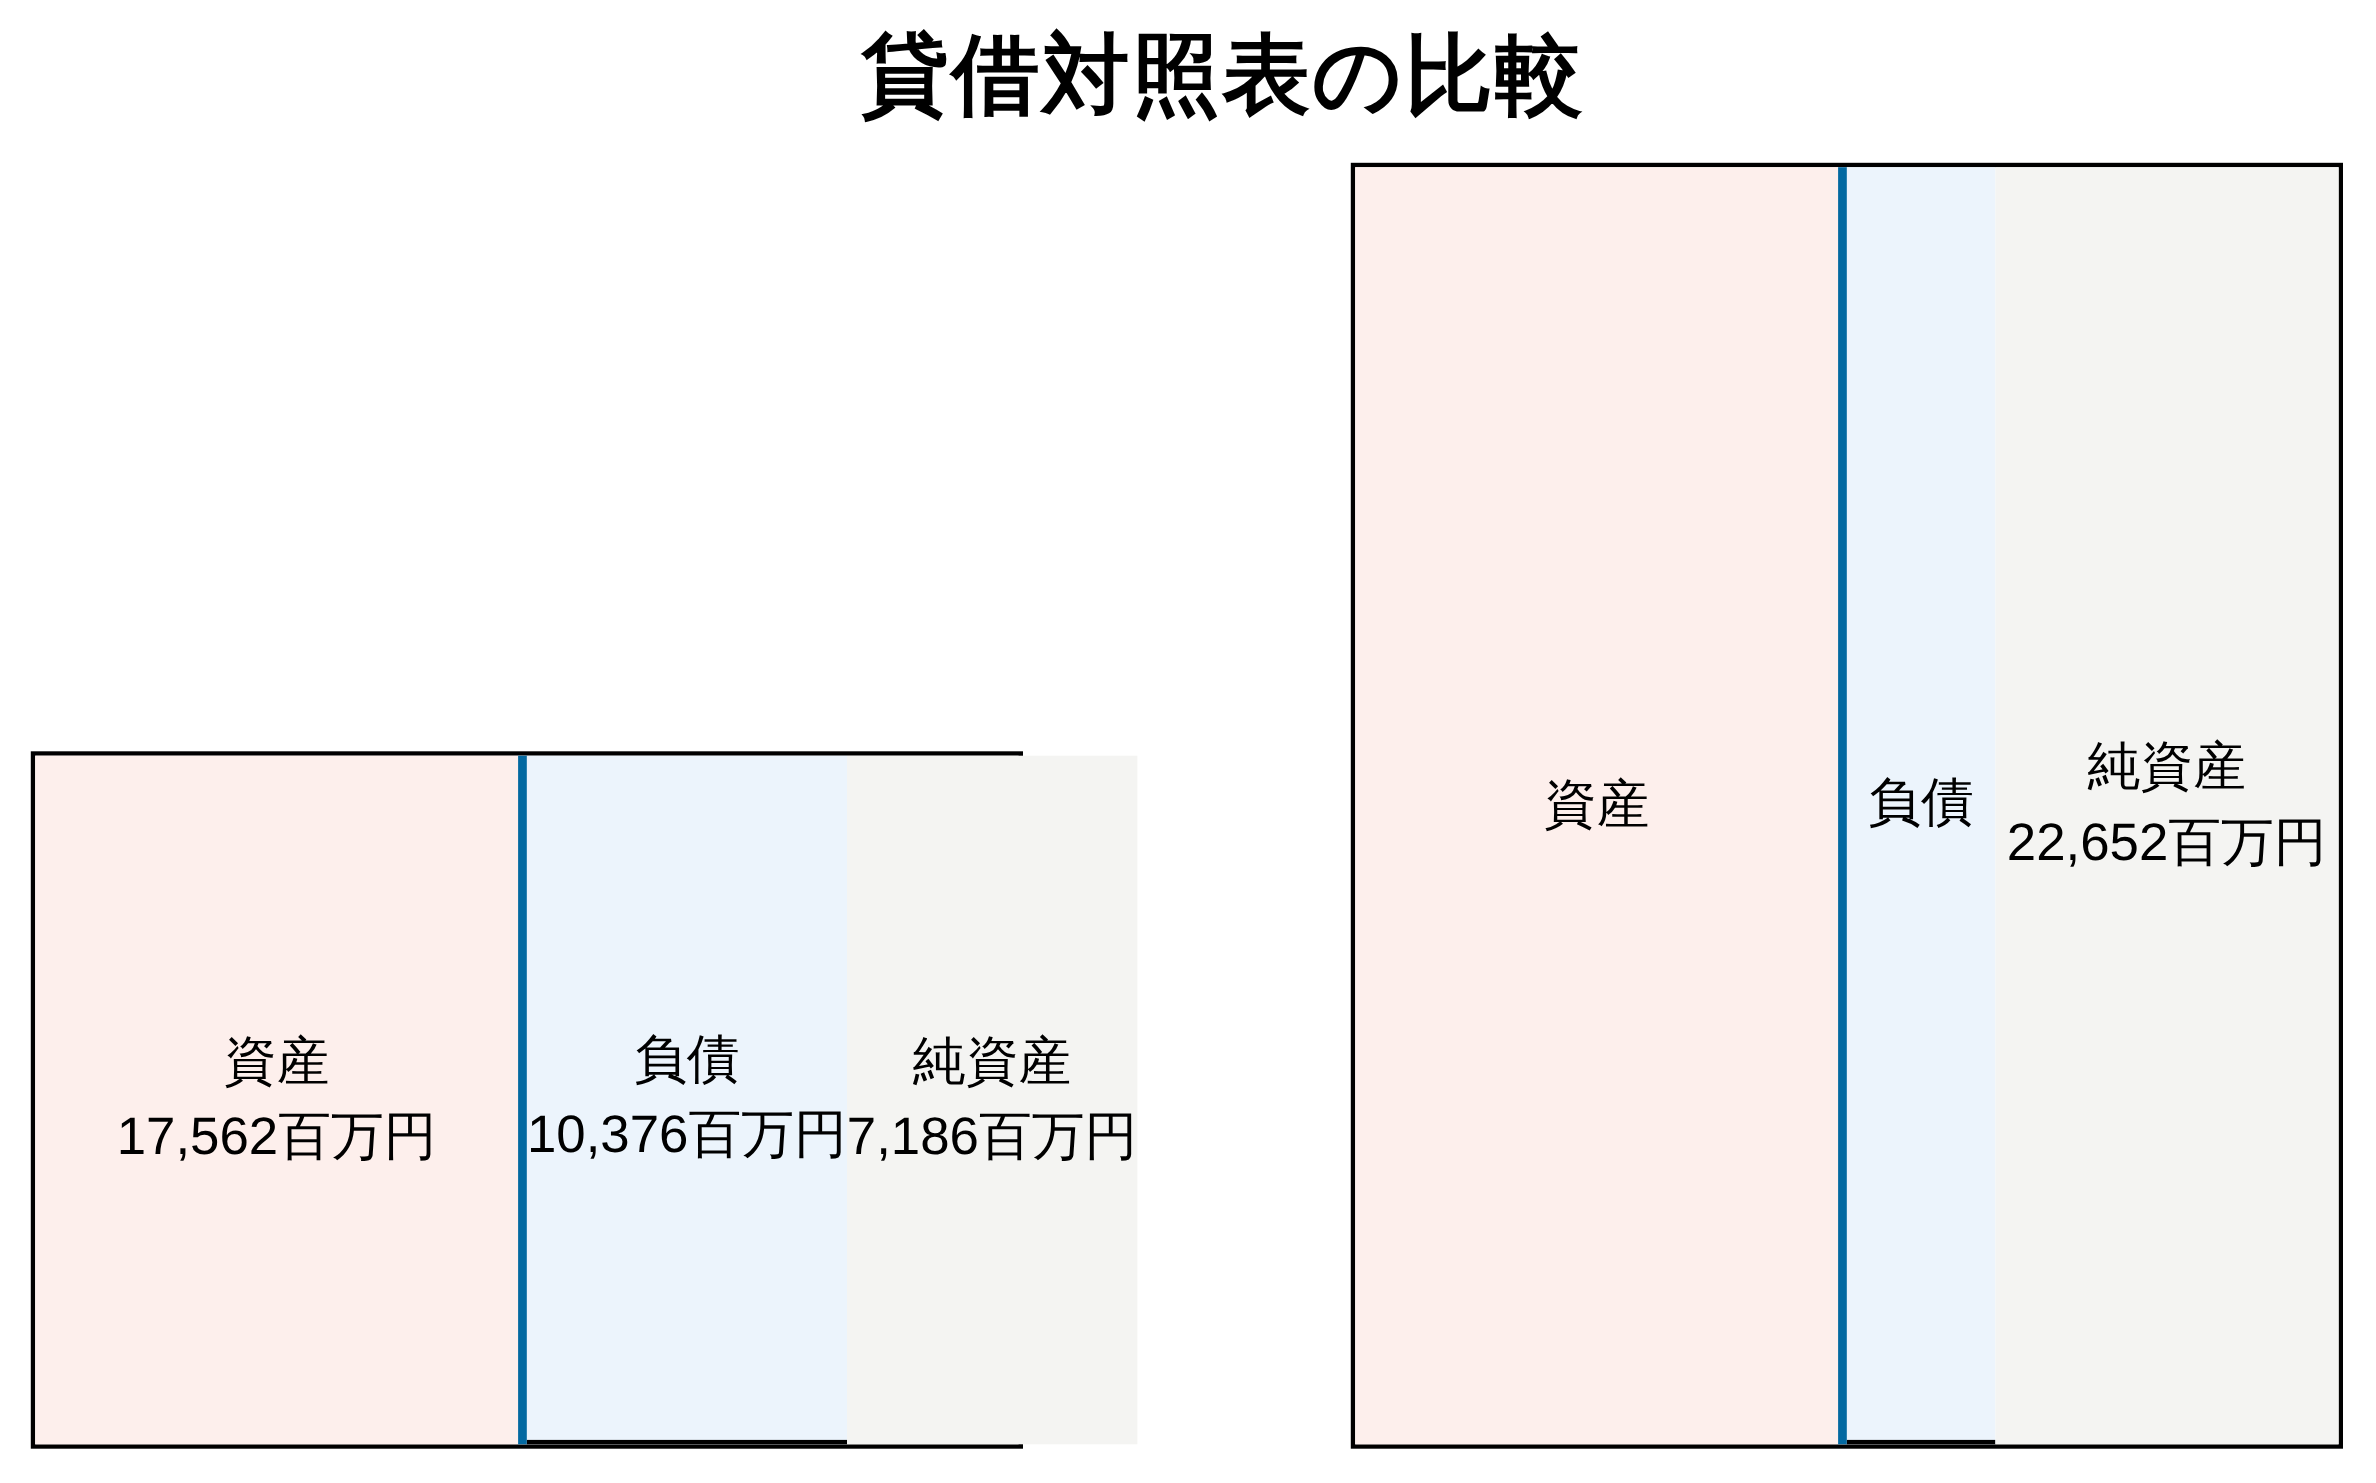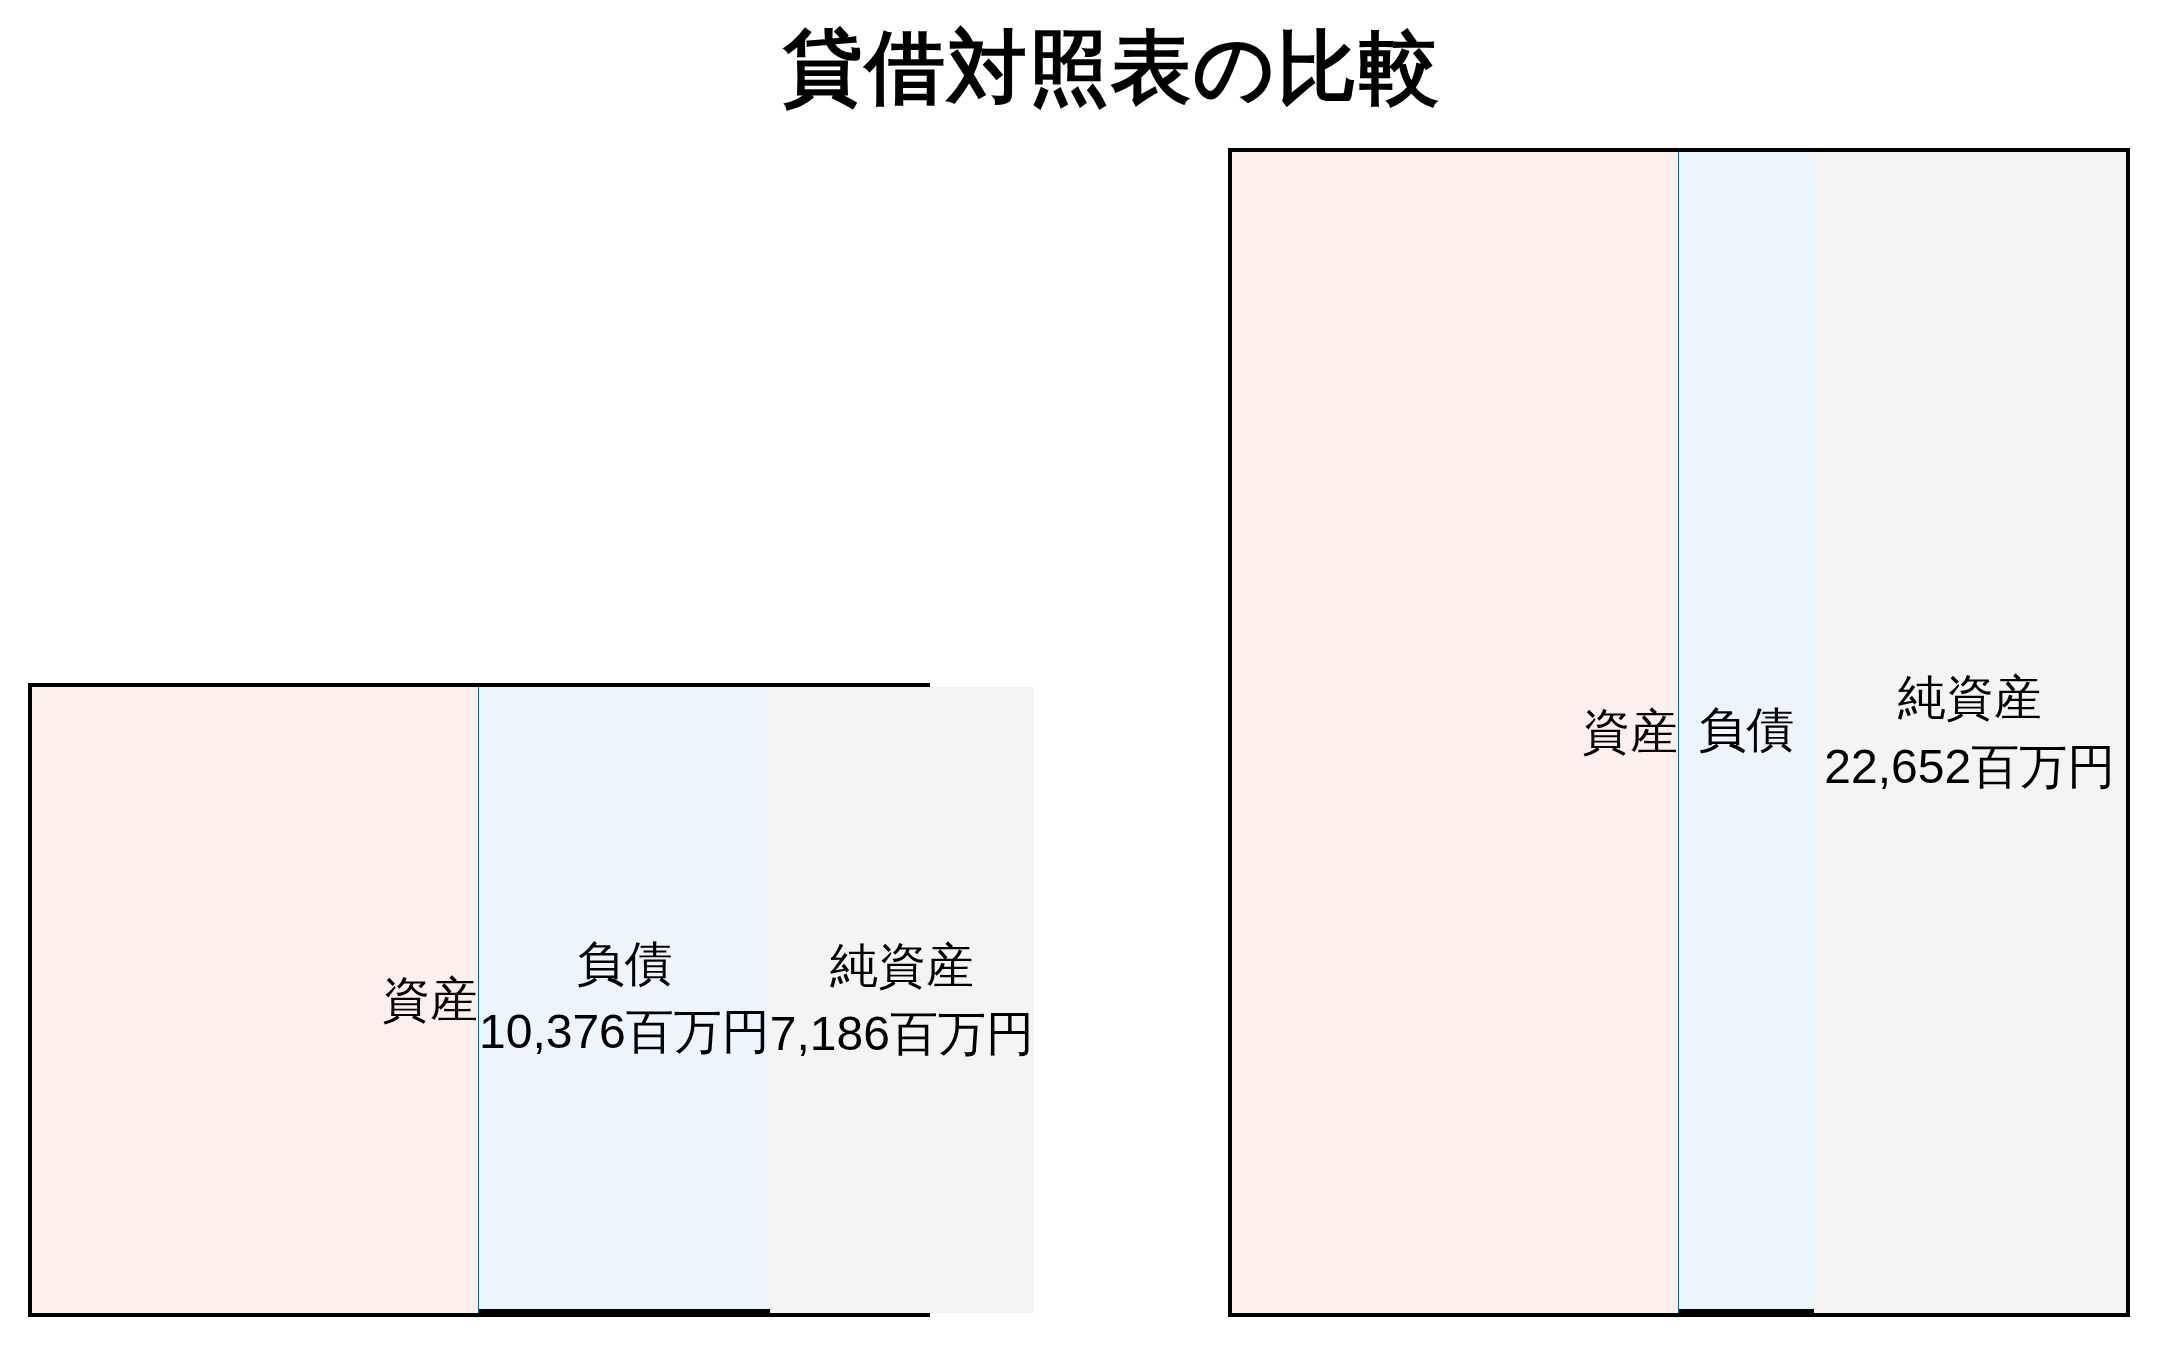--- a/index.html
+++ b/index.html
@@ -41,24 +41,24 @@
     width: 902px;
     display: flex;
     box-sizing: border-box;
     border: 4px solid #000000;
   }
   .bs-col {
     box-sizing: border-box;
   }
   .assets-col {
     width: 50%;
-    border-right: 1px solid #0369a1;
+    border-right: 8px solid #0369a1;
     display: flex;
     align-items: center;
-    justify-content: flex-end;
+    justify-content: center;
   }
   .claims-col {
     width: 50%;
     display: flex;
   }
   .seg {
     display: flex;
     align-items: center;
     justify-content: center;
     flex-basis: 0;
@@ -82,20 +82,21 @@
 <div class="canvas" style="background: rgb(255, 255, 255); color: rgb(0, 0, 0);">
 
   <h1 class="chart-title">貸借対照表の比較</h1>
 
   <div class="charts-row">
 
     <div class="bs-chart" style="height: 634px; border-color: rgb(0, 0, 0);">
       <div class="bs-col assets-col seg-assets" style="background: rgb(253, 239, 236);">
         <div class="seg-text">
           <div>資産</div>
+          <div>17,562百万円</div>
         </div>
       </div>
       <div class="bs-col claims-col">
         <div class="seg seg-liab" style="background: rgb(236, 244, 252); flex-grow: 10376;">
           <div class="seg-text">
             <div>負債</div>
             <div>10,376百万円</div>
           </div>
         </div>
         <div class="seg seg-net" style="background: rgb(244, 244, 242); flex-grow: 7186;">

